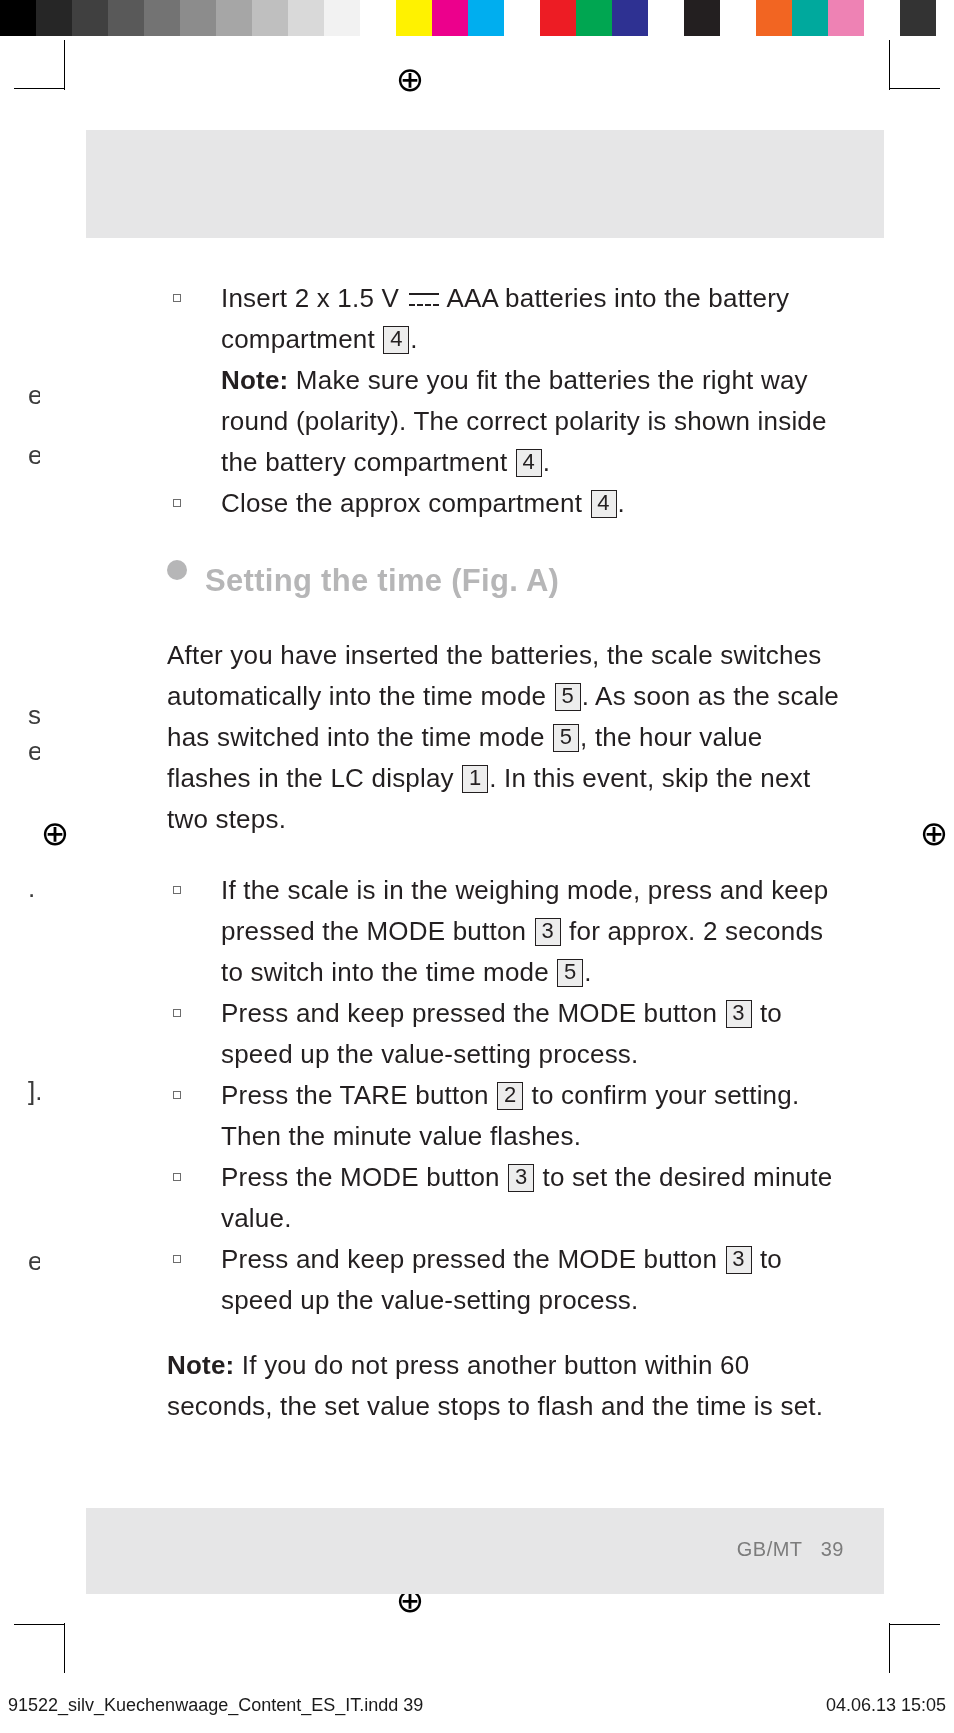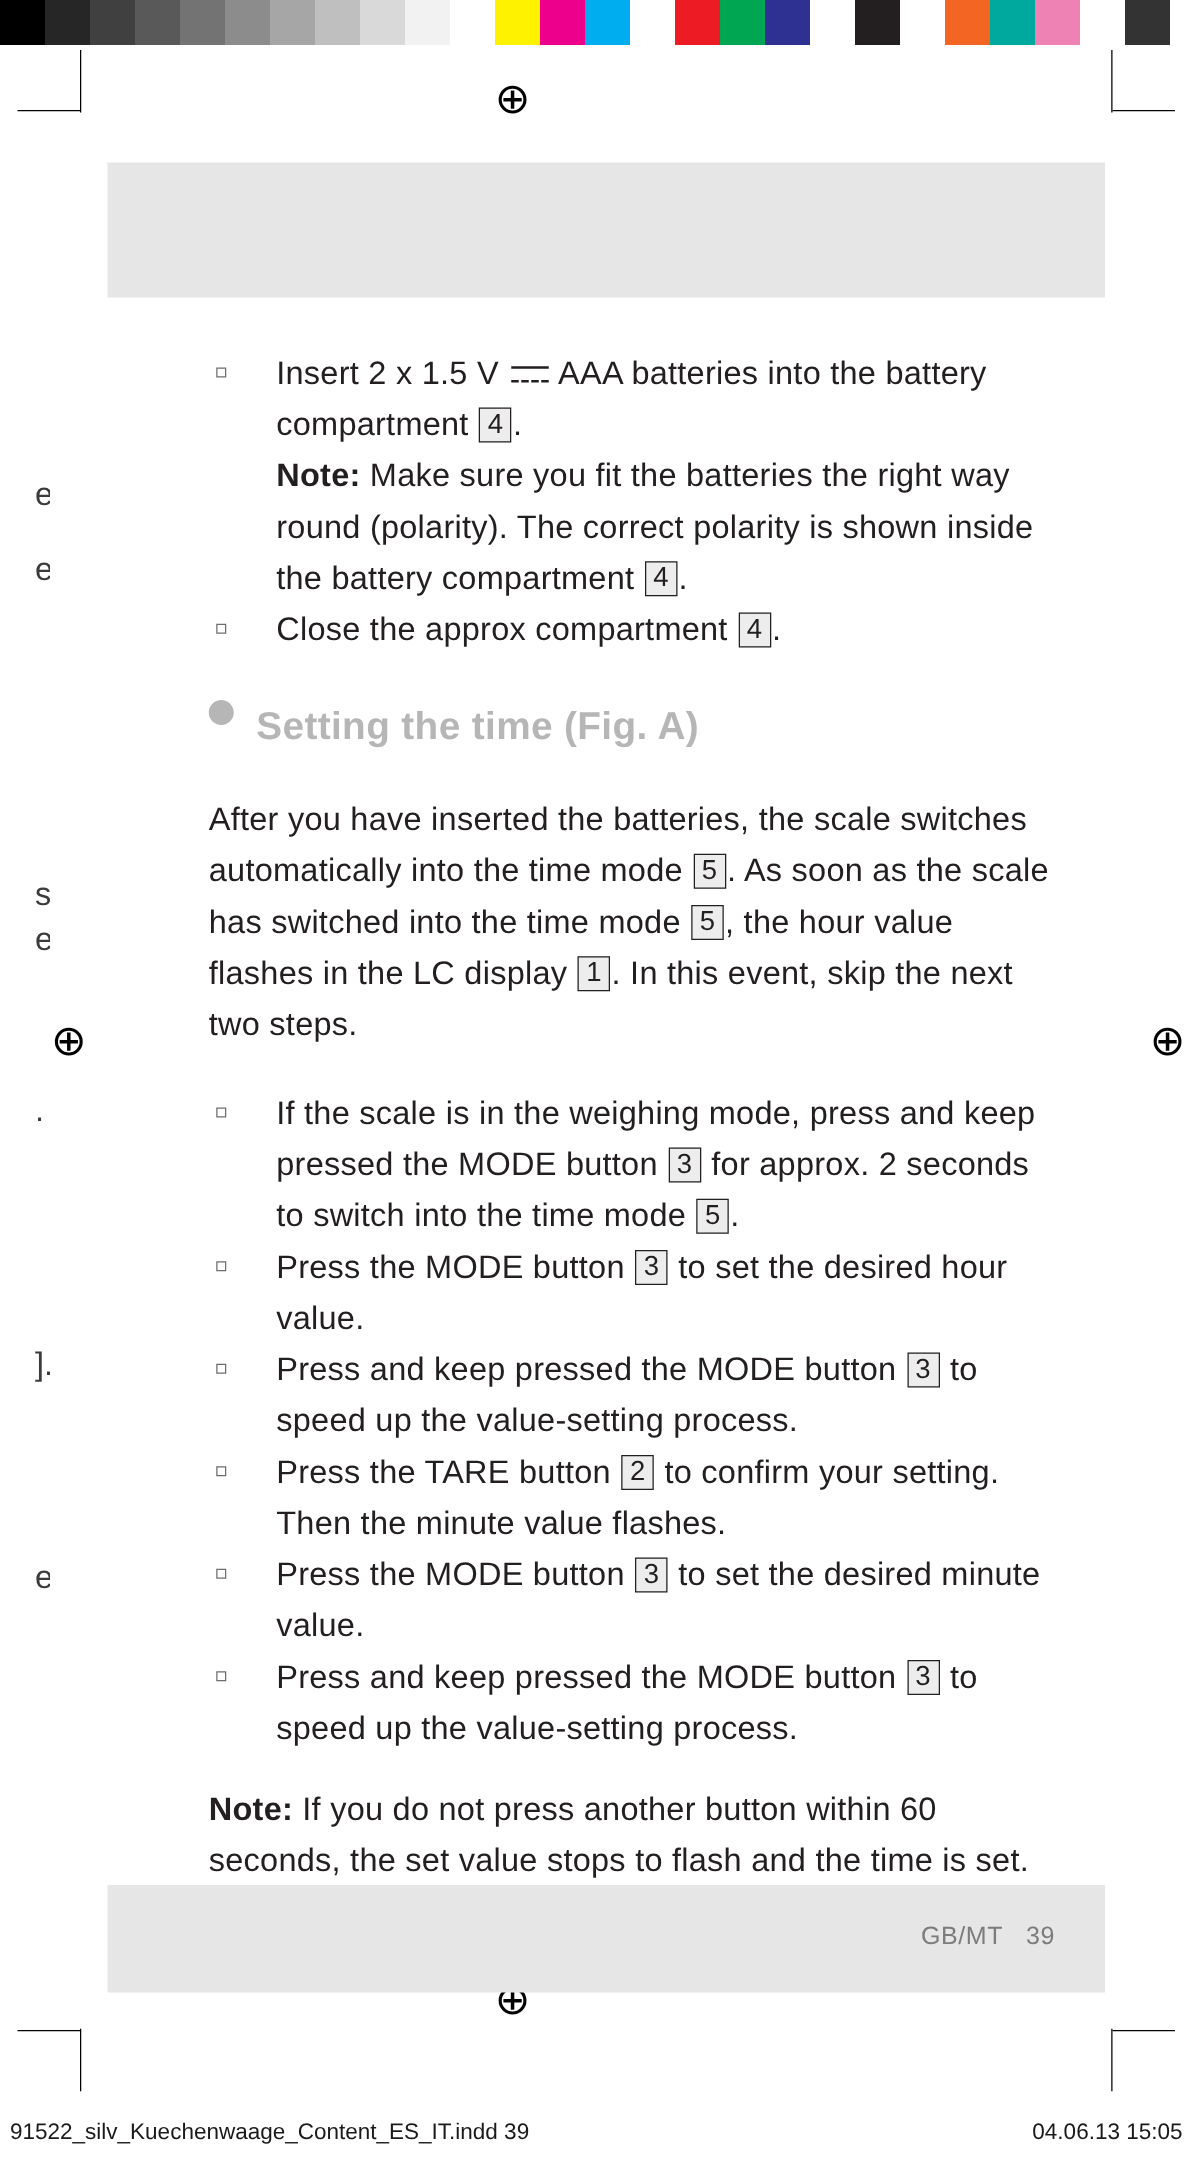--- a/index.html
+++ b/index.html
@@ -288,21 +288,20 @@
       <span class="section-dot"></span>
       <span class="section-title">Setting the time (Fig. A)</span>
     </div>
 
     <p style="margin:0 0 30px 0;">
       <span>After you have inserted the batteries, the scale switches automatically into the time mode </span><span class="ref">5</span><span>. As soon as the scale has switched into the time mode </span><span class="ref">5</span><span>, the hour value flashes in the LC display </span><span class="ref">1</span><span>. In this event, skip the next two steps.</span>
     </p>
 
     <ul class="bullet-list" id="steps">
         <li><span>If the scale is in the weighing mode, press and keep pressed the MODE button </span><span class="ref">3</span><span> for approx. 2 seconds to switch into the time mode </span><span class="ref">5</span><span>.</span></li>
-        <li><span>Press the MODE button </span><span class="ref">3</span><span> to set the desired hour value.</span></li>
         <li><span>Press and keep pressed the MODE button </span><span class="ref">3</span><span> to speed up the value-setting process.</span></li>
         <li><span>Press the TARE button </span><span class="ref">2</span><span> to confirm your setting. Then the minute value flashes.</span></li>
         <li><span>Press the MODE button </span><span class="ref">3</span><span> to set the desired minute value.</span></li>
         <li><span>Press and keep pressed the MODE button </span><span class="ref">3</span><span> to speed up the value-setting process.</span></li>
       </ul>
 
     <p style="margin:0;">
       <span class="note-strong">Note:</span><span> If you do not press another button within 60 seconds, the set value stops to flash and the time is set.</span>
     </p>
 

